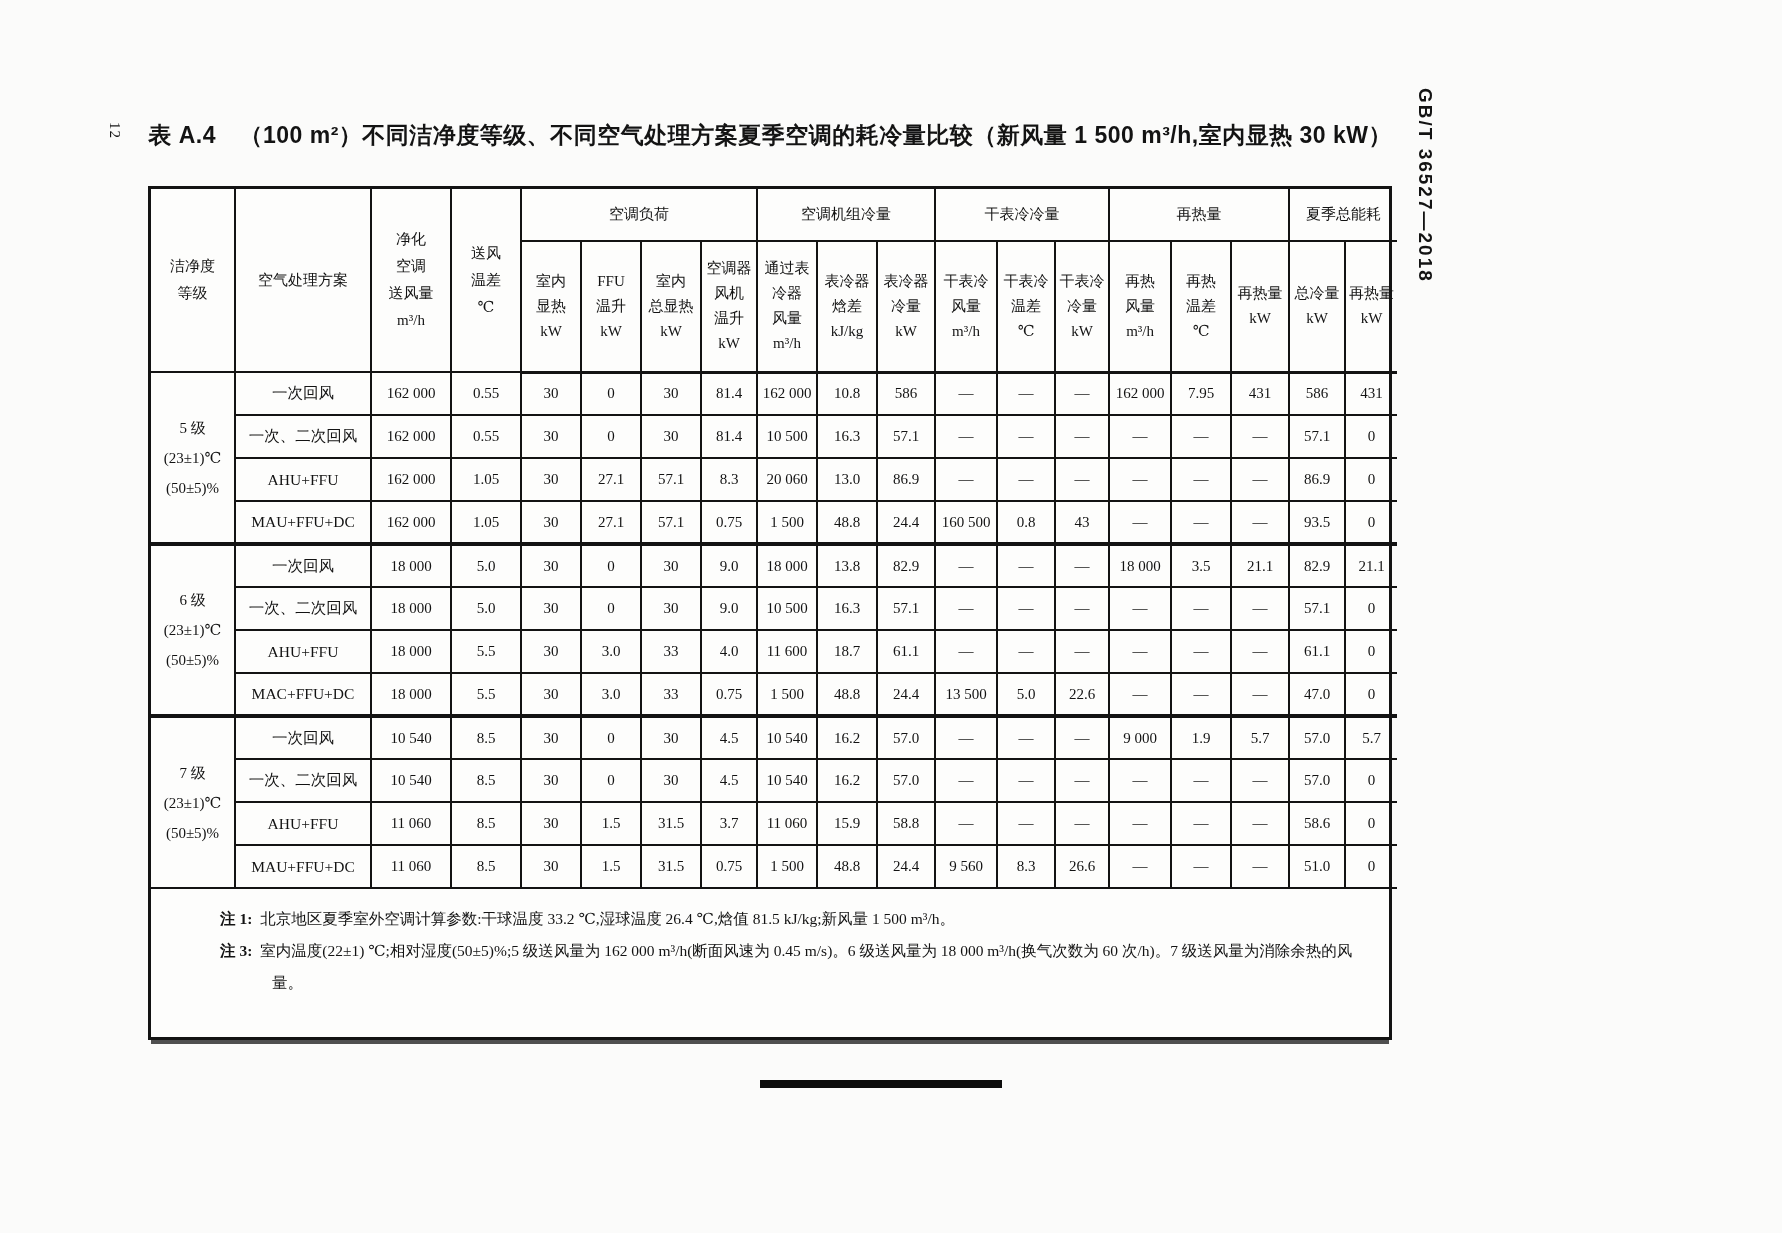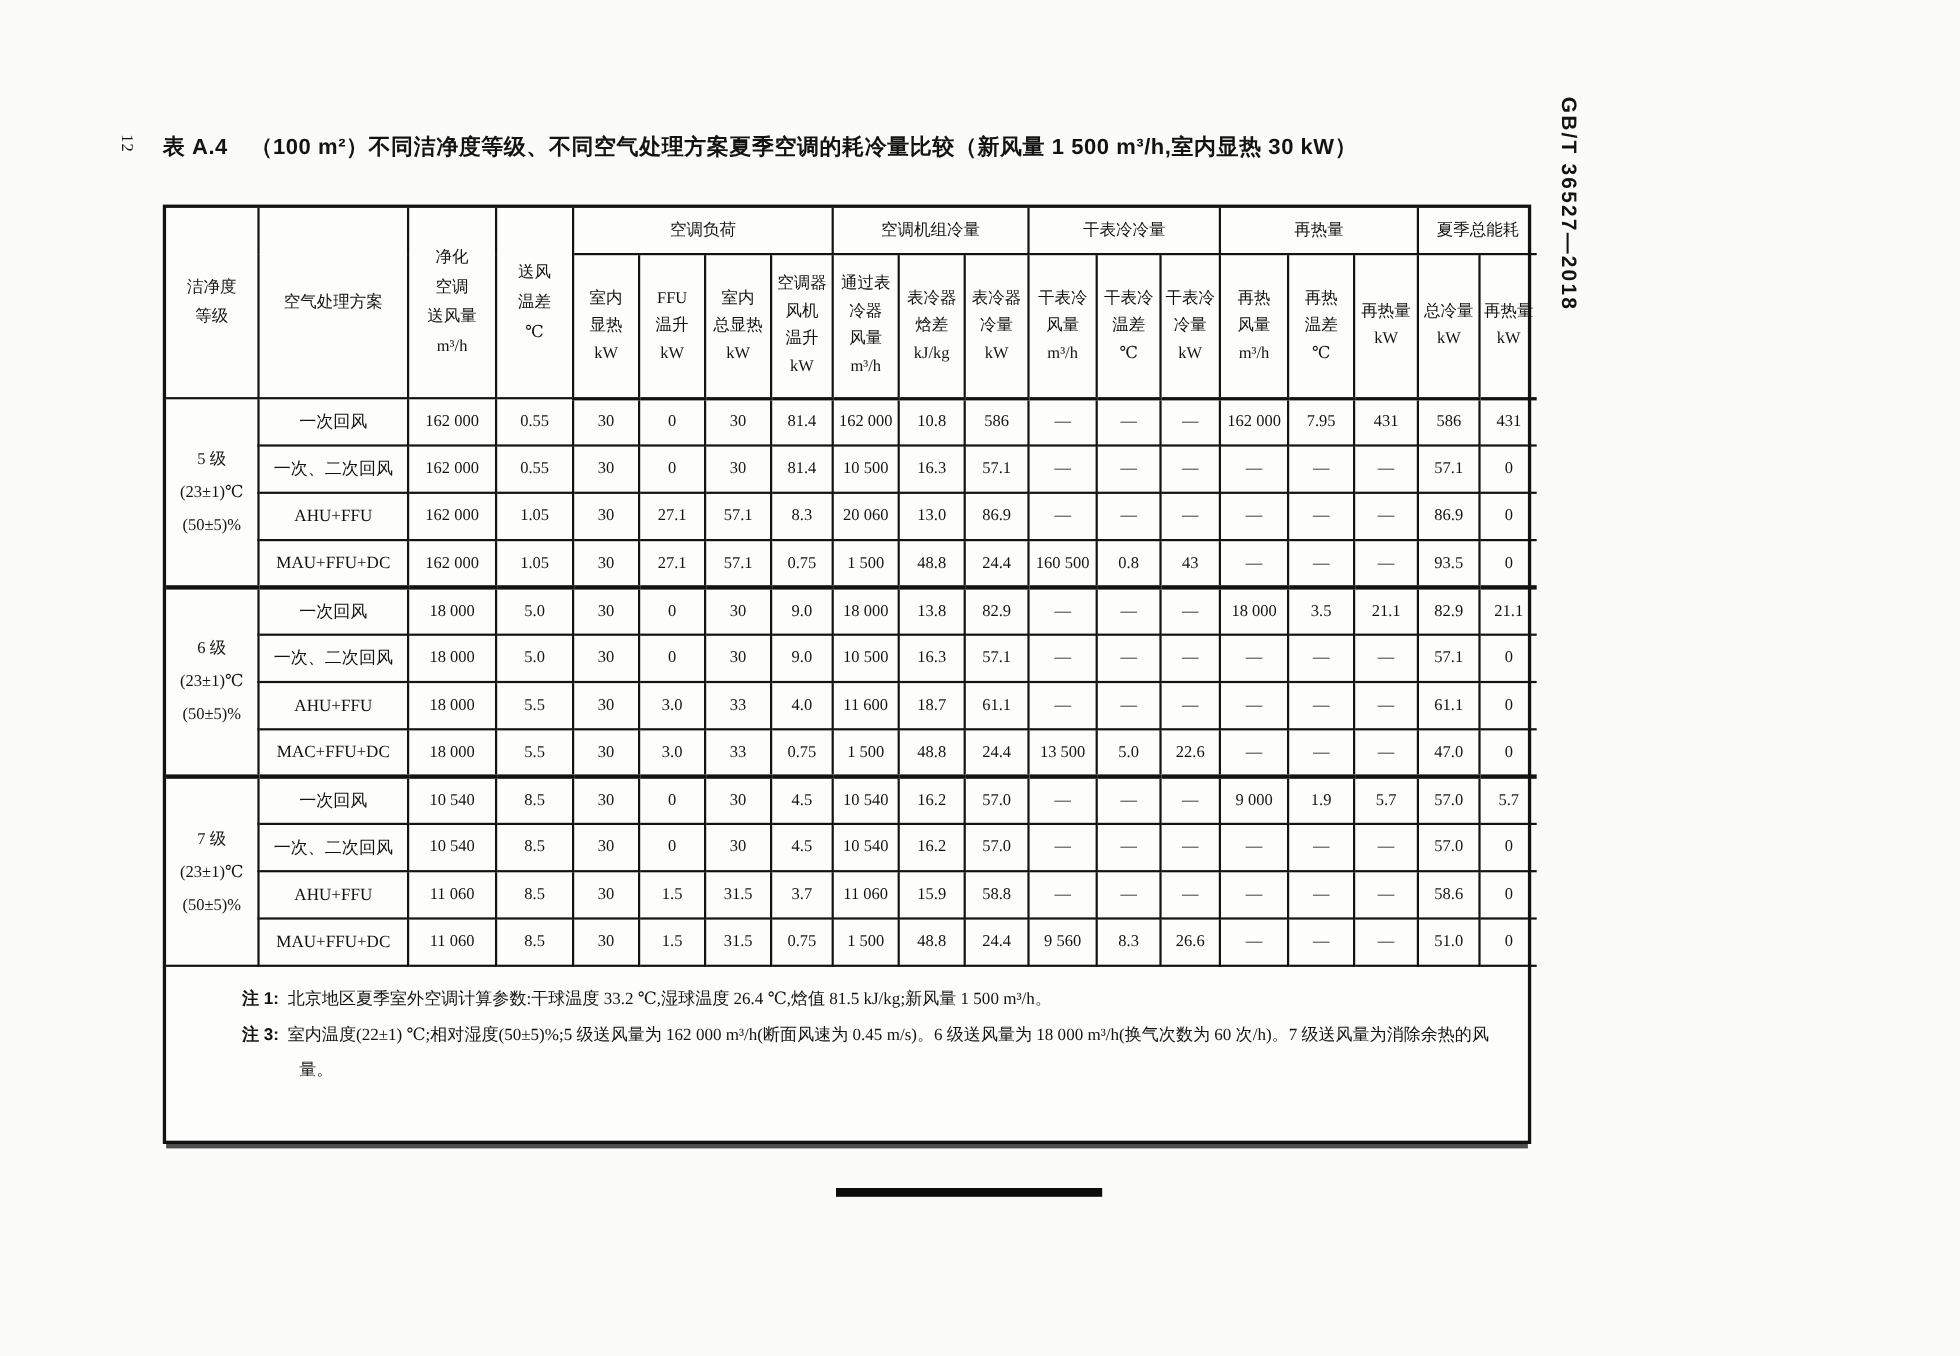--- a/index.html
+++ b/index.html
@@ -20,22 +20,22 @@
   }
   .standard-code-vertical {
     position:absolute; left:1414px; top:88px;
     writing-mode:vertical-rl;
     font-weight:bold; font-size:19px; letter-spacing:2px;
     font-family:"Liberation Sans","DejaVu Sans",sans-serif;
   }
 
   .table-title {
     position:absolute; left:148px; top:120px; width:1244px;
-    text-align:left;
-    font-weight:bold; font-size:20px; letter-spacing:0.5px;
+    text-align:right;
+    font-weight:bold; font-size:23px; letter-spacing:0.5px;
     font-family:"Liberation Sans","DejaVu Sans",sans-serif;
   }
 
   .table-frame {
     position:absolute; left:148px; top:186px;
     width:1244px; height:854px;
     border:3px solid #131313;
     background:#fdfdfc;
     box-shadow:0 7px 0 -3px #4f4f4f;
   }
@@ -45,21 +45,21 @@
     table-layout:fixed;
     width:1238px;
   }
   th, td {
     border:2px solid #131313;
     text-align:center; vertical-align:middle;
     font-size:15px;
     overflow:hidden;
   }
   thead th { font-weight:normal; }
-  .grp  { height:42px; }
+  .grp  { height:52px; }
   .sub  { height:131px; line-height:25px; white-space:pre-line; }
   .hdr  { white-space:pre-line; line-height:27px; }
   thead tr:last-child th { border-bottom-width:3px; }
   tbody td { height:43px; }
   tbody td.rowhead { white-space:pre-line; line-height:30px; font-size:15px;margin-left:32px; }
   tbody td.scheme { font-size:15.5px;text-align:center; }
   tr.group-start td { border-top-width:4px; }
   table tr > *:first-child { border-left:none; }
   table tr > *:last-child { border-right:none; }
   thead tr:first-child th { border-top:none; }
@@ -67,21 +67,21 @@
   .notes {
     padding:14px 16px 0 69px;
     font-size:15.5px;
   }
   .note {
     line-height:32px;
     padding-left:52px; text-indent:-52px;
   }
   .note-label {
     font-weight:bold;
-    font-family:Liberation Sans, sans-serif;
+    font-family:Liberation Serif, serif;
     padding-right:8px;
   }
 
   .end-bar {
     position:absolute; left:760px; top:1080px;
     width:242px; height:8px; background:#0d0d0d;
   }
 </style>
 </head>
 <body>

